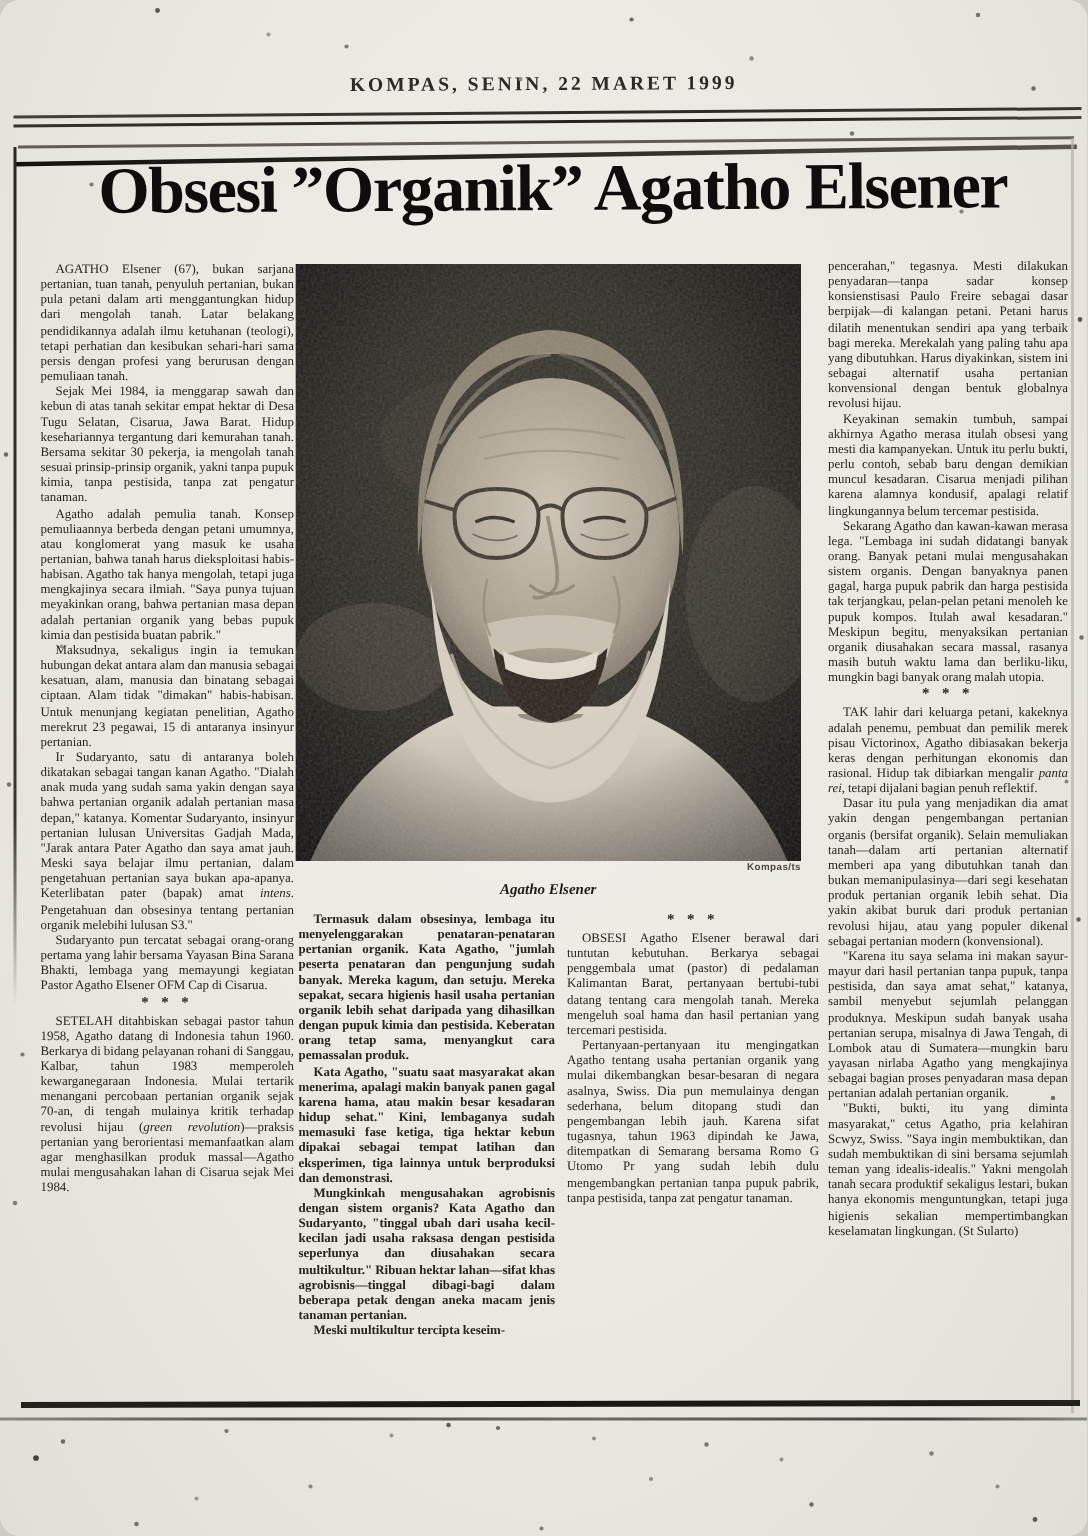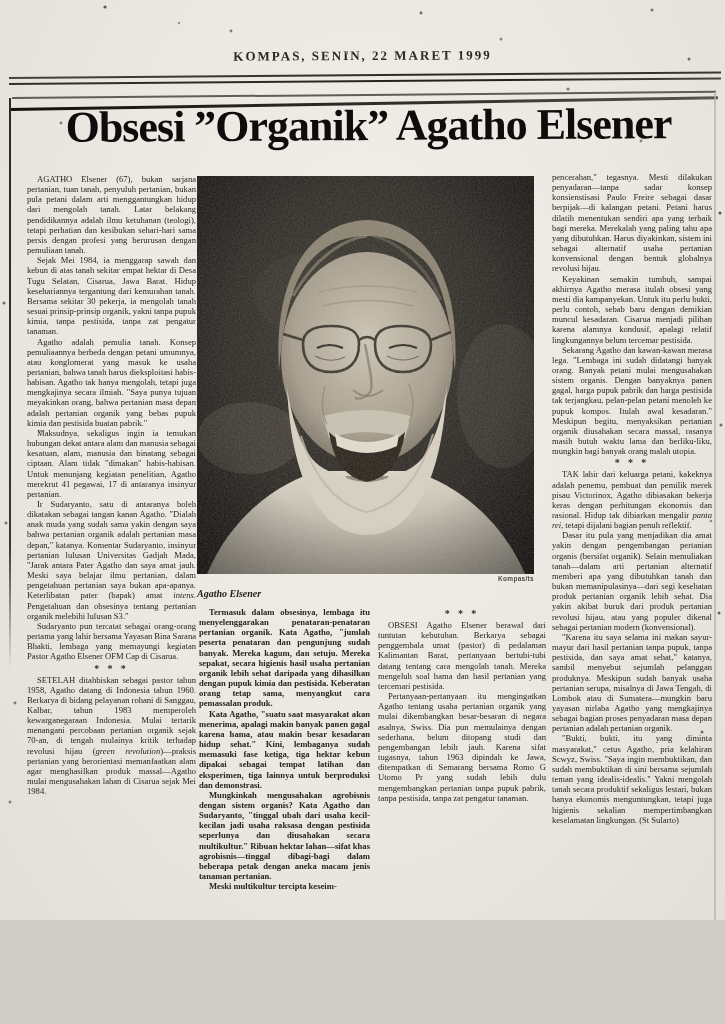--- a/index.html
+++ b/index.html
@@ -1,19 +1,19 @@
 <!DOCTYPE html>
 <html lang="id"><head>
 <meta charset="utf-8">
 <title>Scanned newspaper page</title>
 <style>
   html,body{margin:0;padding:0;background:#cfccc6;}
-  .page{position:relative;width:725px;height:920px;margin:0 auto;overflow:hidden;
+  .page{position:relative;width:725px;height:1024px;margin:0 auto;overflow:hidden;
     background:radial-gradient(ellipse at 50% 38%, #f1efe9 0%, #ebe8e2 55%, #e2dfd8 100%);
-    font-family:"Liberation Serif","DejaVu Serif",serif;}
+    font-family:"Liberation Serif","DejaVu Serif",serif;border-radius:13px;}
   .masthead{position:absolute;top:49px;left:0;right:0;text-align:center;
     font-weight:600;font-size:13px;line-height:1;letter-spacing:2px;color:#2c2a26;
     transform:rotate(-0.3deg);}
   .rule{position:absolute;left:9px;width:712px;transform-origin:left center;}
   .rule-a{top:77px;height:2px;background:linear-gradient(to right,#46423c,#2c2a26 60%,#3a3733);transform:rotate(-0.45deg);}
   .rule-b{top:83px;height:2.4px;background:linear-gradient(to right,#34312c,#211f1b 70%,#47443e);transform:rotate(-0.45deg);}
   .box-top-thin{position:absolute;left:12px;width:704px;top:97px;height:1.5px;
     background:#615c54;transform:rotate(-0.5deg);transform-origin:left center;}
   .box-top-thick{position:absolute;left:10px;width:708px;top:108px;height:3px;
     background:linear-gradient(to right,#13110e,#37342e 65%,#5a554e);
@@ -36,21 +36,21 @@
   .col4{left:552px;top:172px;width:160px;height:766px;}
   .para{margin:0;text-indent:10px;}
   .para.noindent{text-indent:0;}
   .sep{text-align:center;font-weight:700;font-size:10px;letter-spacing:3px;line-height:11px;margin:1px 0;}
   .it{font-style:italic;}
   .bd{font-weight:400;}
   .photo-wrap{position:absolute;left:197px;top:176px;width:337px;margin:0;}
   .photo-wrap svg{display:block;}
   .credit{text-align:right;font-family:"Liberation Sans","DejaVu Sans",sans-serif;
     font-weight:700;font-size:6.5px;line-height:8px;color:#4d4941;letter-spacing:.3px;margin-top:1px;}
-  .caption{font-weight:700;font-style:italic;font-size:10px;line-height:11px;color:#201d19;margin-top:5px;}
+  .caption{font-weight:700;font-style:italic;font-size:10px;line-height:11px;color:#201d19;margin-top:5px;text-align:center;}
   .speckles,.speckles2{position:absolute;top:0;left:0;width:2px;height:2px;border-radius:50%;}
   .speckles{background:transparent;box-shadow:
     104px 6px 0 0.6px #5a5751, 420px 12px 0 0.4px #6a675f, 651px 9px 0 0.5px #76736b,
     230px 30px 0 0.4px #807d74, 500px 38px 0 0.5px #8d8a81, 688px 58px 0 0.5px #6e6b63,
     60px 122px 0 0.4px #7c7970, 719px 212px 0 0.6px #5d5a53, 3px 302px 0 0.5px #6b6860,
     720px 424px 0 0.5px #716e66, 5px 522px 0 0.5px #7a776e, 718px 612px 0 0.5px #67645c,
     14px 702px 0 0.4px #7d7a71, 701px 731px 0 0.5px #6f6c64, 9px 801px 0 0.5px #817e75,
     41px 960px 0 0.5px #6c6961, 23px 971px 0 0.9px #45423c, 150px 953px 0 0.4px #78756c,
     298px 949px 0 0.5px #5f5c55, 331px 951px 0 0.4px #6d6a62, 470px 962px 0 0.5px #7b7870,
     540px 1002px 0 0.5px #6f6c64, 620px 968px 0 0.5px #827f76, 689px 1012px 0 0.6px #5b5851,
@@ -77,21 +77,21 @@
   <div class="box-right"></div>
   <div class="box-bottom-thick"></div>
   <div class="box-bottom-thin"></div>
 
   <h1 class="headline">Obsesi ”Organik” Agatho Elsener</h1>
 
   <div class="col col1">
       <p class="para"><span>AGATHO Elsener (67), bukan sarjana pertanian, tuan tanah, penyuluh pertanian, bukan pula petani dalam arti menggantungkan hidup dari mengolah tanah. Latar belakang pendidikannya adalah ilmu ketuhanan (teologi), tetapi perhatian dan kesibukan sehari-hari sama persis dengan profesi yang berurusan dengan pemuliaan tanah.</span></p>
       <p class="para"><span>Sejak Mei 1984, ia menggarap sawah dan kebun di atas tanah sekitar empat hektar di Desa Tugu Selatan, Cisarua, Jawa Barat. Hidup kesehariannya tergantung dari kemurahan tanah. Bersama sekitar 30 pekerja, ia mengolah tanah sesuai prinsip-prinsip organik, yakni tanpa pupuk kimia, tanpa pestisida, tanpa zat pengatur tanaman.</span></p>
       <p class="para"><span>Agatho adalah pemulia tanah. Konsep pemuliaannya berbeda dengan petani umumnya, atau konglomerat yang masuk ke usaha pertanian, bahwa tanah harus dieksploitasi habis-habisan. Agatho tak hanya mengolah, tetapi juga mengkajinya secara ilmiah. "Saya punya tujuan meyakinkan orang, bahwa pertanian masa depan adalah pertanian organik yang bebas pupuk kimia dan pestisida buatan pabrik."</span></p>
-      <p class="para"><span>Maksudnya, sekaligus ingin ia temukan hubungan dekat antara alam dan manusia sebagai kesatuan, alam, manusia dan binatang sebagai ciptaan. Alam tidak "dimakan" habis-habisan. Untuk menunjang kegiatan penelitian, Agatho merekrut 41 pegawai, 17 di antaranya insinyur pertanian.</span></p>
+      <p class="para"><span>Maksudnya, sekaligus ingin ia temukan hubungan dekat antara alam dan manusia sebagai kesatuan, alam, manusia dan binatang sebagai ciptaan. Alam tidak "dimakan" habis-habisan. Untuk menunjang kegiatan penelitian, Agatho merekrut 23 pegawai, 15 di antaranya insinyur pertanian.</span></p>
       <p class="para"><span>Ir Sudaryanto, satu di antaranya boleh dikatakan sebagai tangan kanan Agatho. "Dialah anak muda yang sudah sama yakin dengan saya bahwa pertanian organik adalah pertanian masa depan," katanya. Komentar Sudaryanto, insinyur pertanian lulusan Universitas Gadjah Mada, "Jarak antara Pater Agatho dan saya amat jauh. Meski saya belajar ilmu pertanian, dalam pengetahuan pertanian saya bukan apa-apanya. Keterlibatan pater (bapak) amat </span><span class="it">intens</span><span>. Pengetahuan dan obsesinya tentang pertanian organik melebihi lulusan S3."</span></p>
       <p class="para"><span>Sudaryanto pun tercatat sebagai orang-orang pertama yang lahir bersama Yayasan Bina Sarana Bhakti, lembaga yang memayungi kegiatan Pastor Agatho Elsener OFM Cap di Cisarua.</span></p>
       <div class="sep">* * *</div>
       <p class="para"><span>SETELAH ditahbiskan sebagai pastor tahun 1958, Agatho datang di Indonesia tahun 1960. Berkarya di bidang pelayanan rohani di Sanggau, Kalbar, tahun 1983 memperoleh kewarganegaraan Indonesia. Mulai tertarik menangani percobaan pertanian organik sejak 70-an, di tengah mulainya kritik terhadap revolusi hijau (</span><span class="it">green revolution</span><span>)—praksis pertanian yang berorientasi memanfaatkan alam agar menghasilkan produk massal—Agatho mulai mengusahakan lahan di Cisarua sejak Mei 1984.</span></p>
     </div>
 
   <figure class="photo-wrap">
     <svg width="337" height="398" viewBox="0 0 337 398" role="img">
       <defs>
         <radialGradient id="pbg" cx="48%" cy="38%" r="82%">

